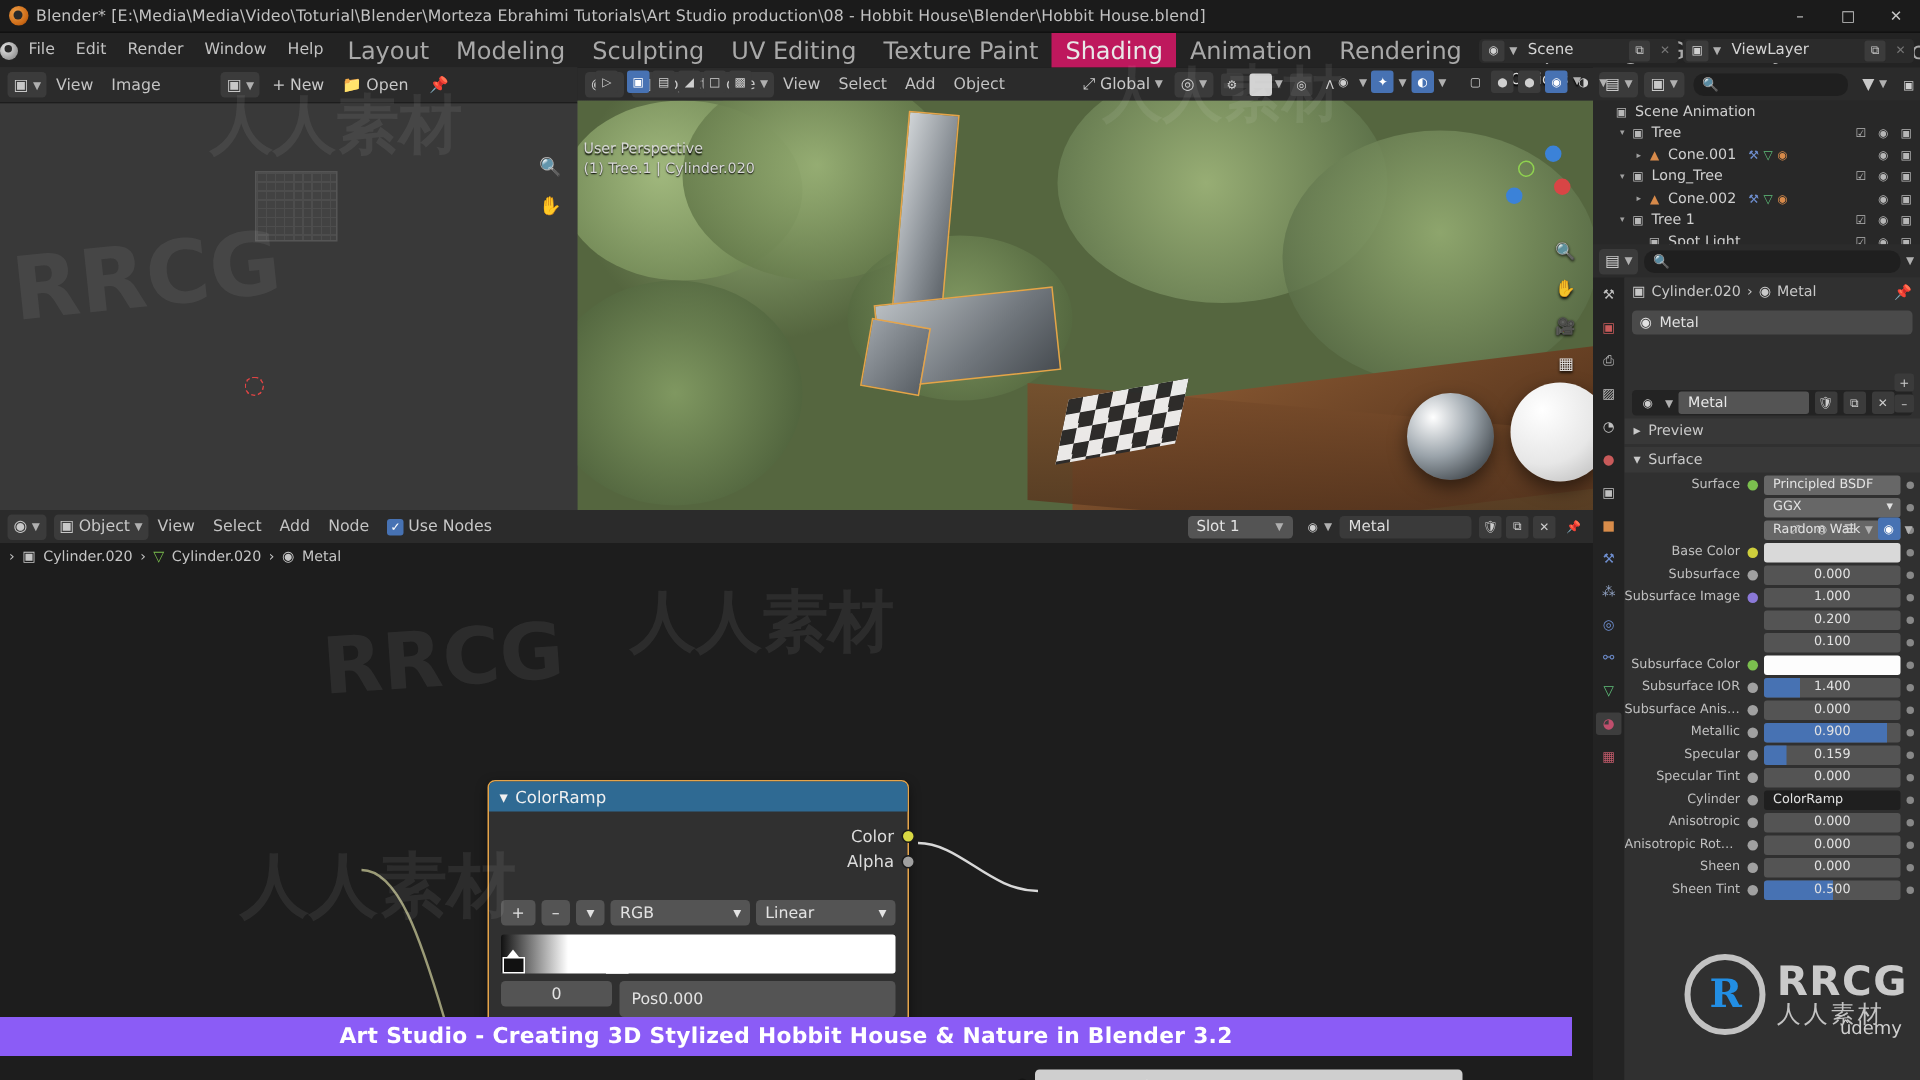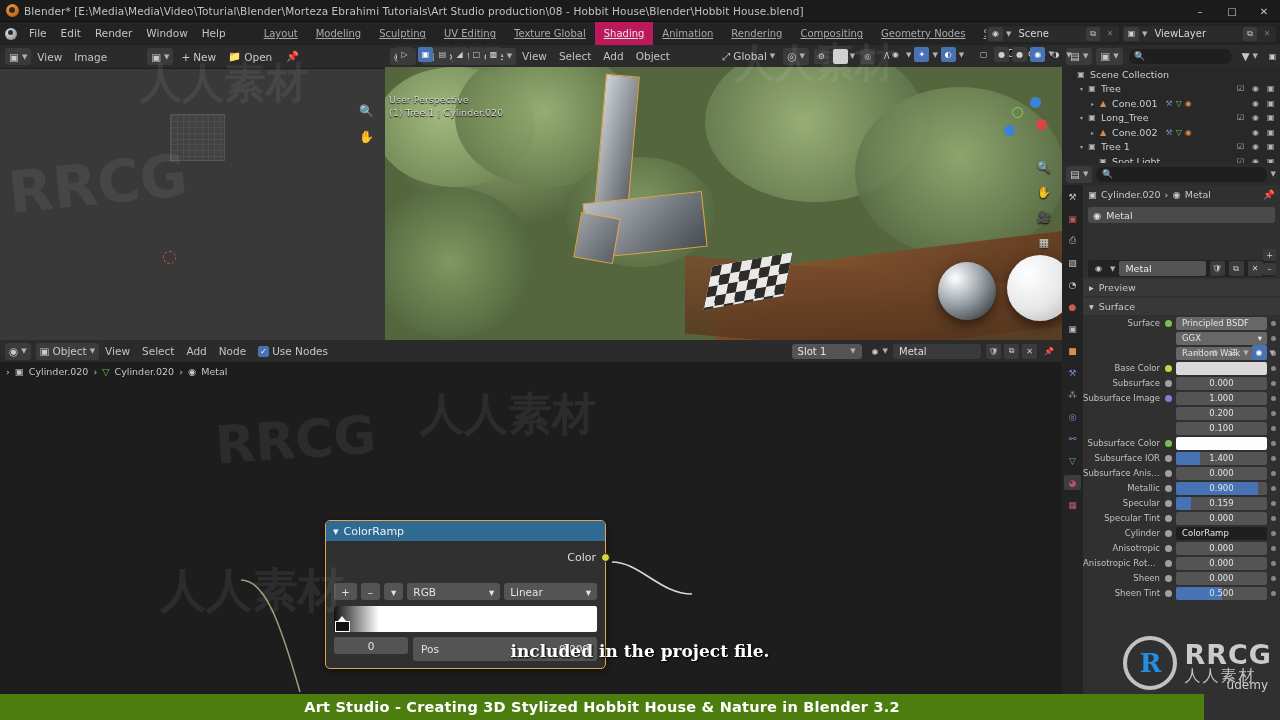--- a/index.html
+++ b/index.html
@@ -22,21 +22,21 @@
   
   .menubar{position:absolute;left:0;top:22px;width:1280px;height:23px;background:#232323;
     display:flex;align-items:center;}
   .mb-icon{width:22px;height:23px;display:flex;align-items:center;justify-content:center;}
   .mb-icon .blogo2{width:12px;height:12px;border-radius:50%;
     background:radial-gradient(circle at 35% 35%,#e8e8e8,#9a9a9a 70%,#6a6a6a);position:relative;}
   .mb-icon .blogo2:after{content:"";position:absolute;left:2.5px;top:2.5px;width:5px;height:5px;
     border-radius:50%;background:#2a2a2a;}
   .menuitem{font-size:10.5px;color:#c3c3c3;padding:0 7px;line-height:23px;white-space:nowrap;}
   .wsgap{width:22px;}
-  .wstab{font-size:10px;color:#a9a9a9;padding:0 9px;line-height:23px;white-space:nowrap;text-decoration:underline;}
+  .wstab{font-size:16px;color:#a9a9a9;padding:0 9px;line-height:23px;white-space:nowrap;}
   .wstab.active{background:#be185d;color:#e8e8e8;}
   .wsplus{font-size:12px;color:#9a9a9a;padding:0 7px;line-height:23px;}
   .topright{position:absolute;right:4px;top:22px;height:23px;display:flex;align-items:center;gap:3px;}
   .idfield{display:flex;align-items:center;height:16px;background:#2b2b2b;border-radius:3px;
     padding:0 2px;gap:3px;}
   .idfield .ic{width:15px;height:14px;display:flex;align-items:center;justify-content:center;
     background:#3b3b3b;border-radius:2px;font-size:8px;color:#d0d0d0;}
   .idfield .nm{font-size:10px;color:#d5d5d5;padding:0 34px 0 4px;}
   .idfield .bt{width:14px;height:14px;display:flex;align-items:center;justify-content:center;
     background:#3b3b3b;border-radius:2px;font-size:8px;color:#c8c8c8;}
@@ -176,21 +176,21 @@
   .ramp{margin:3px 8px 0;height:26px;position:relative;border-radius:2px;}
   .rampgrad{position:absolute;inset:0;background:linear-gradient(to right,#111 0%,#fff 17%,#fff 100%);
     border-radius:2px;}
   .stop{position:absolute;top:14px;width:15px;height:15px;}
   .stop .tri{position:absolute;left:3px;top:-4px;width:0;height:0;border-left:4.5px solid transparent;
     border-right:4.5px solid transparent;border-bottom:5px solid #fff;}
   .stop .bx{position:absolute;left:0;top:1px;width:15px;height:11px;border:1.5px solid #fff;}
   .valrow{display:flex;gap:5px;padding:5px 8px 7px;}
   .vfield{height:17px;background:#545454;border-radius:3px;display:flex;align-items:center;
     justify-content:center;font-size:10.5px;color:#e3e3e3;}
-  .vfield.split{justify-content:space-between;padding:12px 8px;}
+  .vfield.split{justify-content:flex-start;padding:12px 8px;}
 
   
   .bsdf{position:absolute;left:690px;top:350px;width:285px;}
   .brow{display:flex;align-items:center;height:24px;margin-bottom:1.5px;position:relative;}
   .bsock{position:absolute;left:-13px;width:9px;height:9px;border-radius:50%;border:1px solid #141414;}
   .bfield{flex:1;height:23px;background:#565656;border-radius:3px;display:flex;align-items:center;
     justify-content:space-between;padding:0 12px;font-size:12.5px;color:#e4e4e4;position:relative;
     overflow:hidden;}
   .bfield .lb,.bfield .vl{position:relative;z-index:2;}
   .bfield.swatchg{background:#cfcfcf;}
@@ -199,21 +199,21 @@
   
   .wires{position:absolute;left:0;top:0;width:1062px;height:380px;pointer-events:none;}
 
   
   .subs{position:absolute;left:0;top:640px;width:1280px;text-align:center;z-index:40;
     pointer-events:none;}
   .sub-cn{font-size:16px;color:#fff;font-weight:bold;text-shadow:1px 1px 2px #000;
     font-family:"DejaVu Sans",sans-serif;}
   .sub-en{font-size:17px;color:#fff;font-weight:bold;text-shadow:1px 1px 2px #000;
     font-family:"DejaVu Serif","Liberation Serif",serif;margin-top:1px;}
-  .titlestrip{position:absolute;left:0;bottom:0;width:1204px;height:26px;background:#4d7c0f;
+  .titlestrip{position:absolute;left:0;bottom:16px;width:1048px;height:26px;background:#8b5cf6;
     display:flex;align-items:center;justify-content:center;z-index:41;}
   .titlestrip span{font-size:14.5px;color:#fff;font-weight:bold;letter-spacing:.2px;}
   .rrcg{position:absolute;right:8px;bottom:30px;z-index:42;display:flex;align-items:center;gap:7px;
     opacity:.92;}
   .rrcg .mark{width:54px;height:54px;border-radius:50%;border:4px solid #cfcfcf;
     display:flex;align-items:center;justify-content:center;}
   .rrcg .mark b{font-size:26px;color:#2196f3;font-family:"DejaVu Serif",serif;}
   .rrcg .txt .l1{font-size:27px;font-weight:bold;color:#d8d8d8;line-height:25px;letter-spacing:1px;}
   .rrcg .txt .l2{font-size:16px;color:#cfcfcf;line-height:17px;letter-spacing:2px;}
   .udemy{position:absolute;right:12px;bottom:28px;font-size:12px;color:#d0d0d0;z-index:43;}
@@ -242,21 +242,21 @@
     <div class="menuitem">File</div>
     <div class="menuitem">Edit</div>
     <div class="menuitem">Render</div>
     <div class="menuitem">Window</div>
     <div class="menuitem">Help</div>
     <div class="wsgap"></div>
     <div class="wstab">Layout</div>
     <div class="wstab">Modeling</div>
     <div class="wstab">Sculpting</div>
     <div class="wstab">UV Editing</div>
-    <div class="wstab">Texture Global</div>
+    <div class="wstab">Texture Paint</div>
     <div class="wstab active">Shading</div>
     <div class="wstab">Animation</div>
     <div class="wstab">Rendering</div>
     <div class="wstab">Compositing</div>
     <div class="wstab">Geometry Nodes</div>
     <div class="wstab">Scripting</div>
     <div class="wsplus">+</div>
   </div>
 
   <div class="topright">
@@ -448,21 +448,21 @@
       <div class="hbtn" style="margin-left:6px">
         <span>▼</span>
         <span class="caret">▼</span>
       </div>
       <div class="sq flat" style="margin-left:3px">▣</div>
     </div>
     <div class="body" id="outliner-rows">
         <div class="orow" style="padding-left: 4px;">
           <span class="tri"></span>
           <span class="oic" style="color: rgb(184, 184, 184);">▣</span>
-          <span>Scene Collection</span>
+          <span>Scene Animation</span>
           <span class="odis">
             <span style="width: 9px;"></span>
             <span style="width: 9px;"></span>
             <span style="width: 9px;"></span>
           </span>
         </div>
         <div class="orow" style="padding-left: 15px;">
           <span class="tri">▾</span>
           <span class="oic" style="color: rgb(184, 184, 184);">▣</span>
           <span>Tree</span>
@@ -813,20 +813,24 @@
       <div class="node sel" style="left:325px;top:158px;width:281px;">
         <div class="nhead conv">
           <span>▾</span>
           <span>ColorRamp</span>
         </div>
         <div style="height:8px"></div>
         <div class="nrow" style="position:relative">
           <span>Color</span>
           <span class="sock color" style="position:absolute;right:-5px;top:4px"></span>
         </div>
+        <div class="nrow" style="position:relative">
+          <span>Alpha</span>
+          <span class="sock gray" style="position:absolute;right:-5px;top:4px"></span>
+        </div>
         <div style="height:12px"></div>
         <div class="nbtnrow">
           <div class="nb">+</div>
           <div class="nb">–</div>
           <div class="nb">▾</div>
           <div class="nsel" style="flex:1">
             <span>RGB</span>
             <span>▾</span>
           </div>
           <div class="nsel" style="flex:1">
@@ -876,21 +880,20 @@
   </div>
 
   <div class="wm" style="left:8px;top:150px;font-size:58px;transform:rotate(-6deg);">RRCG</div>
   <div class="wm" style="left:140px;top:55px;font-size:42px;">人人素材</div>
   <div class="wm" style="left:735px;top:35px;font-size:40px;">人人素材</div>
   <div class="wm" style="left:160px;top:560px;font-size:46px;">人人素材</div>
   <div class="wm" style="left:420px;top:385px;font-size:44px;">人人素材</div>
   <div class="wm" style="left:215px;top:410px;font-size:52px;transform:rotate(-4deg);">RRCG</div>
 
   <div class="subs">
-    <div class="sub-en">included in the project file.</div>
   </div>
 
   <div class="rrcg">
     <div class="mark">
       <b>R</b>
     </div>
     <div class="txt">
       <div class="l1">RRCG</div>
       <div class="l2">人人素材</div>
     </div>

